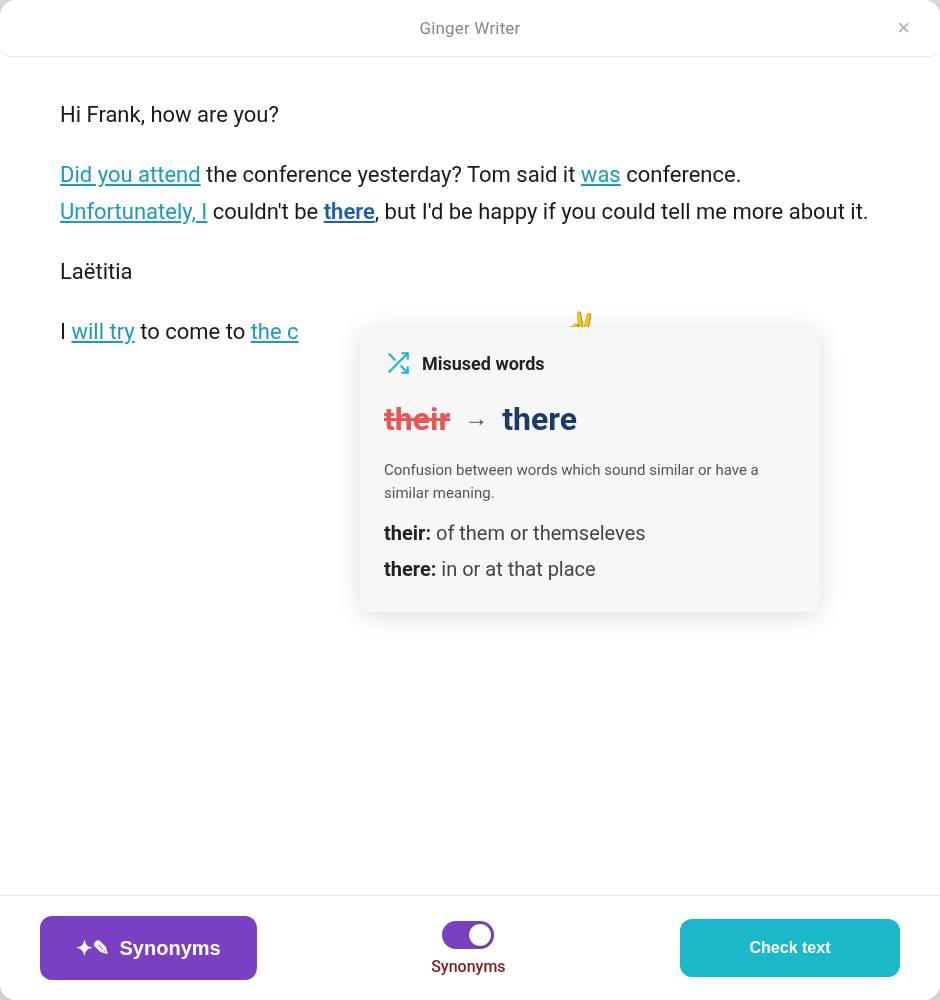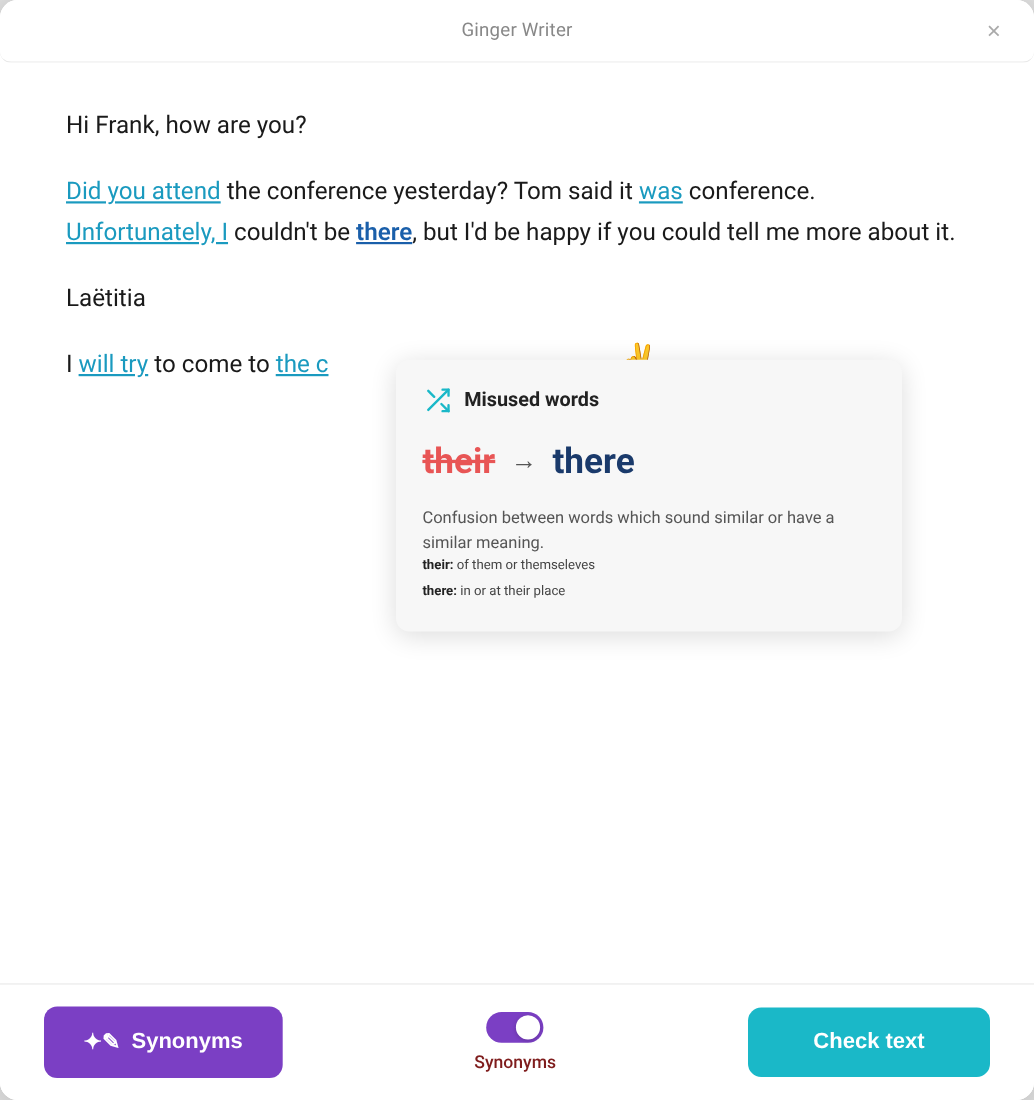--- a/index.html
+++ b/index.html
@@ -92,21 +92,20 @@
       width: 460px;
       background: #f7f7f7;
       border-radius: 12px;
       box-shadow: 0 4px 24px rgba(0,0,0,0.14);
       padding: 22px 24px 22px 24px;
       z-index: 10;
     }
 
     .tooltip-header {
       display: flex;
-      align-items: center;
       gap: 10px;
       margin-bottom: 14px;
     }
 
     .shuffle-icon {
       width: 28px;
       height: 28px;
       display: inline-flex;
       align-items: center;
       justify-content: center;
@@ -139,25 +138,26 @@
 
     .word-correct {
       font-size: 32px;
       font-weight: 700;
       color: #1a3a6b;
     }
 
     .tooltip-desc {
       font-size: 15px;
       color: #555;
+      margin-bottom: 14px;
       line-height: 1.5;
     }
 
     .tooltip-def {
-      font-size: 12px;
+      font-size: 20px;
       color: #444;
       margin-bottom: 6px;
       line-height: 1.5;
     }
 
     .tooltip-def strong {
       color: #222;
     }
 
     
@@ -233,21 +233,21 @@
       border-radius: 50%;
       box-shadow: 0 1px 4px rgba(0,0,0,0.2);
     }
 
     .check-text-btn {
       background: #1ab8c8;
       color: #fff;
       border: none;
       border-radius: 12px;
       padding: 20px 24px;
-      font-size: 20px;
+      font-size: 16px;
       font-weight: 600;
       cursor: pointer;
       min-width: 220px;
       text-align: center;
     }
 
   </style>
 </head>
 <body>
 
@@ -290,21 +290,21 @@
         <span class="word-correct">there</span>
       </div>
 
       <div class="tooltip-desc">Confusion between words which sound similar or have a similar meaning.</div>
 
       <div class="tooltip-def">
         <strong>their:</strong><span> of them or themseleves</span>
       </div>
 
       <div class="tooltip-def">
-        <strong>there:</strong><span> in or at their place</span>
+        <strong>there:</strong><span> in or at that place</span>
       </div>
     </div>
 
     <div class="paragraph">
       <span>Laëtitia</span>
     </div>
 
     <div class="paragraph">
       <span>I </span><span class="link-blue">will try</span><span> to come to </span><span class="link-blue">the c</span>
     </div>

